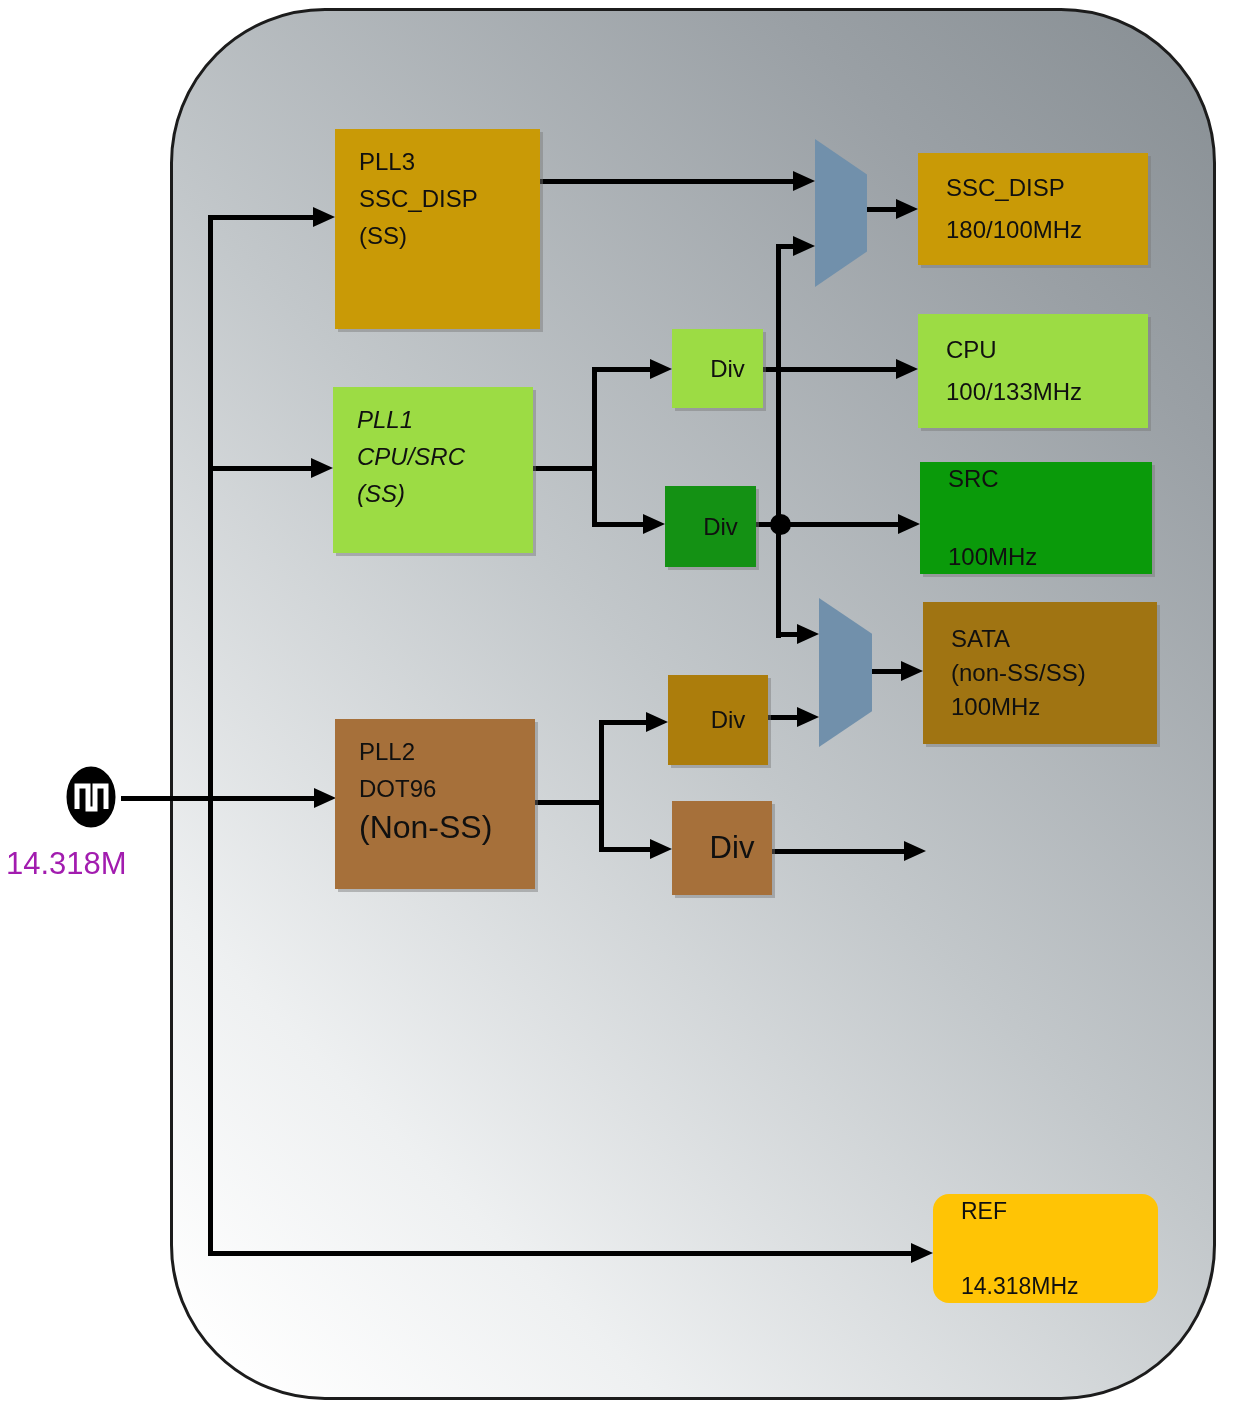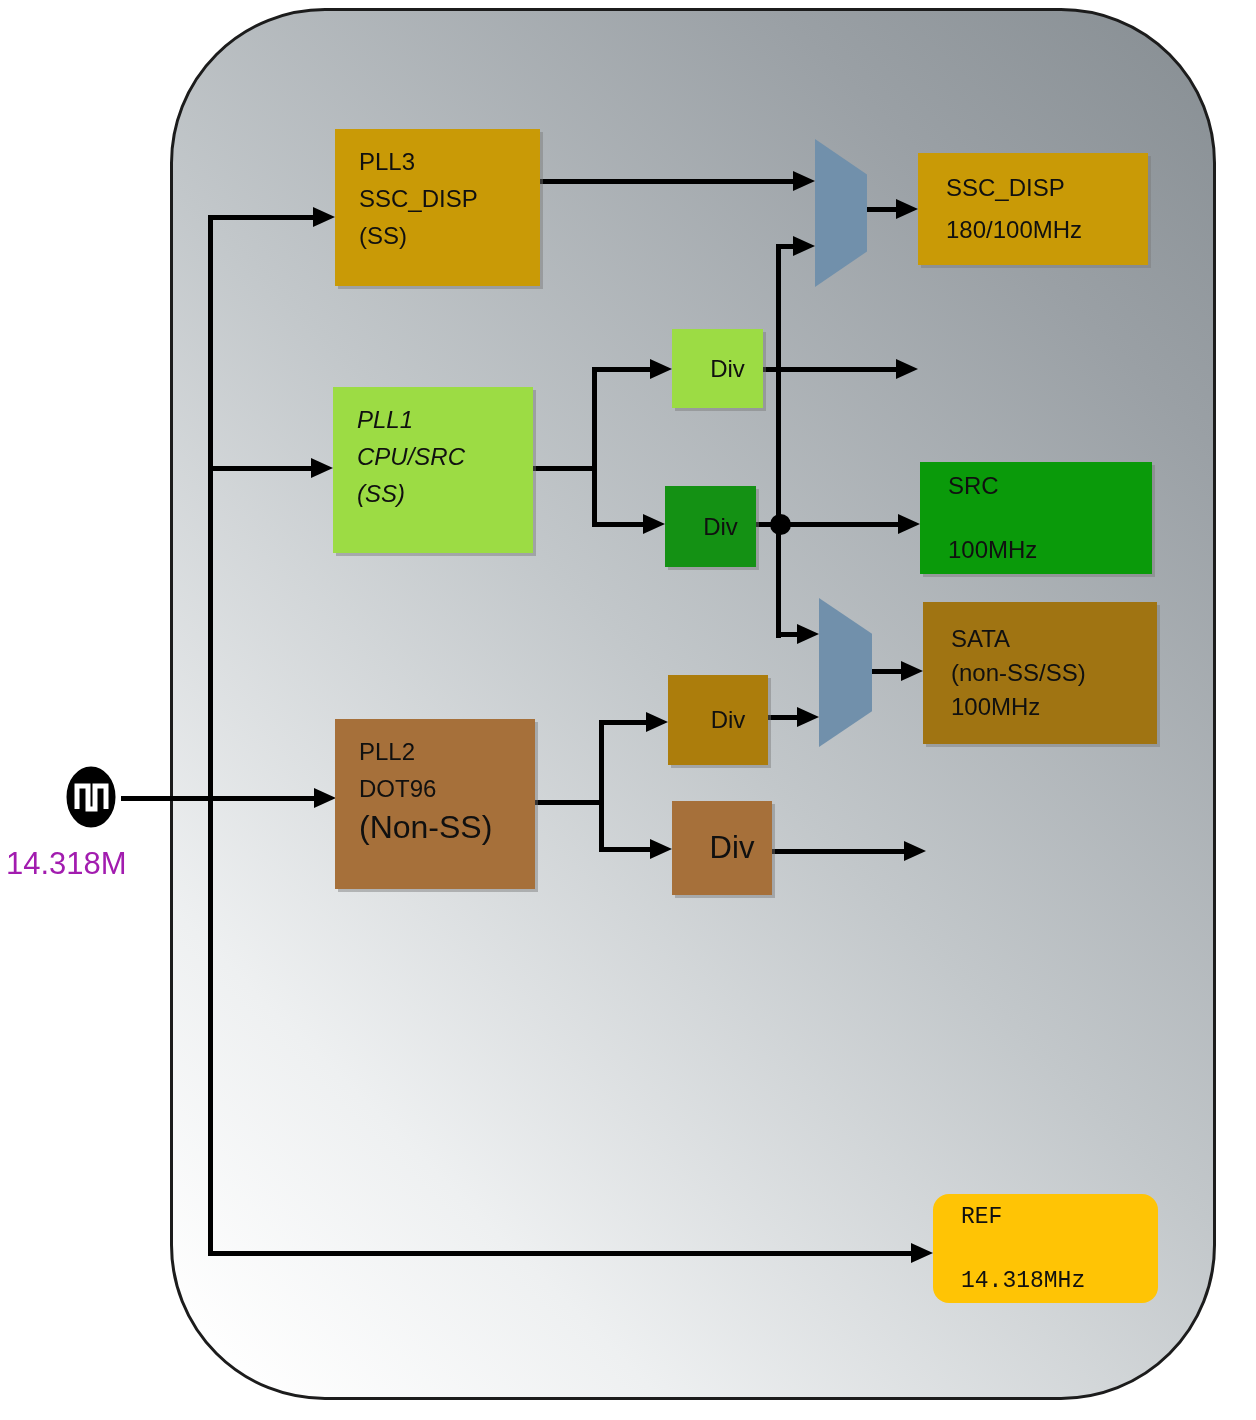--- a/index.html
+++ b/index.html
@@ -9,21 +9,21 @@
         border:3px solid #1c1c1c;border-radius:155px;box-sizing:border-box;
         background:linear-gradient(225deg,#878e93 0%,#9aa0a5 18%,#c2c7ca 50%,#eef0f1 80%,#ffffff 97%);}
   .blk{position:absolute;box-sizing:border-box;color:#101010;
        box-shadow:3px 3px 0 rgba(120,120,120,0.45);padding-left:20px;}
   .pll{font-size:24px;line-height:37px;padding:14px 0 0 24px;}
   .pll .big{font-size:32px;line-height:40px;}
   .divbox{display:flex;align-items:center;justify-content:center;font-size:24px;}
   .divbox.big{font-size:31px;}
   .outbox{display:flex;flex-direction:column;justify-content:center;
           padding-left:28px;font-size:24px;line-height:34px;gap:8px;}
-  .outbox.wide-gap{gap:30px;}
+  .outbox.wide-gap{gap:30px;justify-content:space-between;}
   .mux{position:absolute;background:var(--mux-blue);
        clip-path:polygon(0 0,100% 24%,100% 76%,0 100%);}
   .hl,.vl{position:absolute;background:var(--wire);}
   .hl{height:5px;}
   .vl{width:5px;}
   .ar{position:absolute;width:0;height:0;border-top:10px solid transparent;
       border-bottom:10px solid transparent;border-left:22px solid var(--wire);}
   .dot{position:absolute;width:21px;height:21px;border-radius:50%;background:var(--wire);}
   .clock{position:absolute;left:59px;top:762px;width:64px;height:70px;}
   .clock-label{position:absolute;left:6px;top:846px;width:150px;font-size:31px;color:#a21caf;}
@@ -86,21 +86,21 @@
   <i class="ar" style="left:904px;top:841px;"></i>
 
   <div class="clock">
     <svg viewBox="0 0 64 70" width="64" height="70">
       <ellipse cx="32" cy="35" rx="26" ry="32" fill="#000000" stroke="#ffffff" stroke-width="3"></ellipse>
       <path d="M 18 47 L 18 24 L 29 24 L 29 47 L 36 47 L 36 24 L 47 24 L 47 47" fill="none" stroke="#ffffff" stroke-width="5"></path>
     </svg>
   </div>
   <div class="clock-label">14.318M</div>
 
-  <div class="blk pll" style="left:335px;top:129px;width:205px;height:157px;background:var(--gold);">
+  <div class="blk pll" style="left:335px;top:129px;width:205px;height:200px;background:var(--gold);">
     <div>PLL3</div>
     <div>SSC_DISP</div>
     <div>(SS)</div>
   </div>
 
   <div class="blk pll" style="left:333px;top:387px;width:200px;height:166px;background:var(--light-green);font-style:italic;">
     <div>PLL1</div>
     <div>CPU/SRC</div>
     <div>(SS)</div>
   </div>
@@ -125,31 +125,35 @@
   </div>
 
   <div class="mux" style="left:815px;top:139px;width:52px;height:148px;"></div>
   <div class="mux" style="left:819px;top:598px;width:53px;height:149px;"></div>
 
   <div class="blk outbox" style="left:918px;top:153px;width:230px;height:112px;background:var(--gold);">
     <div>SSC_DISP</div>
     <div>180/100MHz</div>
   </div>
 
+  <div class="blk outbox" style="left:918px;top:314px;width:230px;height:114px;background:var(--light-green);">
+    <div>CPU</div>
+    <div>100/133MHz</div>
+  </div>
 
   <div class="blk outbox wide-gap" style="left:920px;top:462px;width:232px;height:112px;background:var(--src-green);">
     <div>SRC</div>
     <div>100MHz</div>
   </div>
 
   <div class="blk outbox" style="left:923px;top:602px;width:234px;height:142px;background:var(--sata-brown);gap:0;">
     <div>SATA</div>
     <div>(non-SS/SS)</div>
     <div>100MHz</div>
   </div>
 
 
-  <div class="blk outbox refbox wide-gap" style="left:933px;top:1194px;width:225px;height:109px;background:var(--ref-yellow);font-family:Liberation Mono, monospace;">
+  <div class="blk outbox refbox wide-gap" style="left:933px;top:1194px;width:225px;height:109px;background:var(--ref-yellow);">
     <div>REF</div>
     <div>14.318MHz</div>
   </div>
 
 </div>
 
 </body></html>

